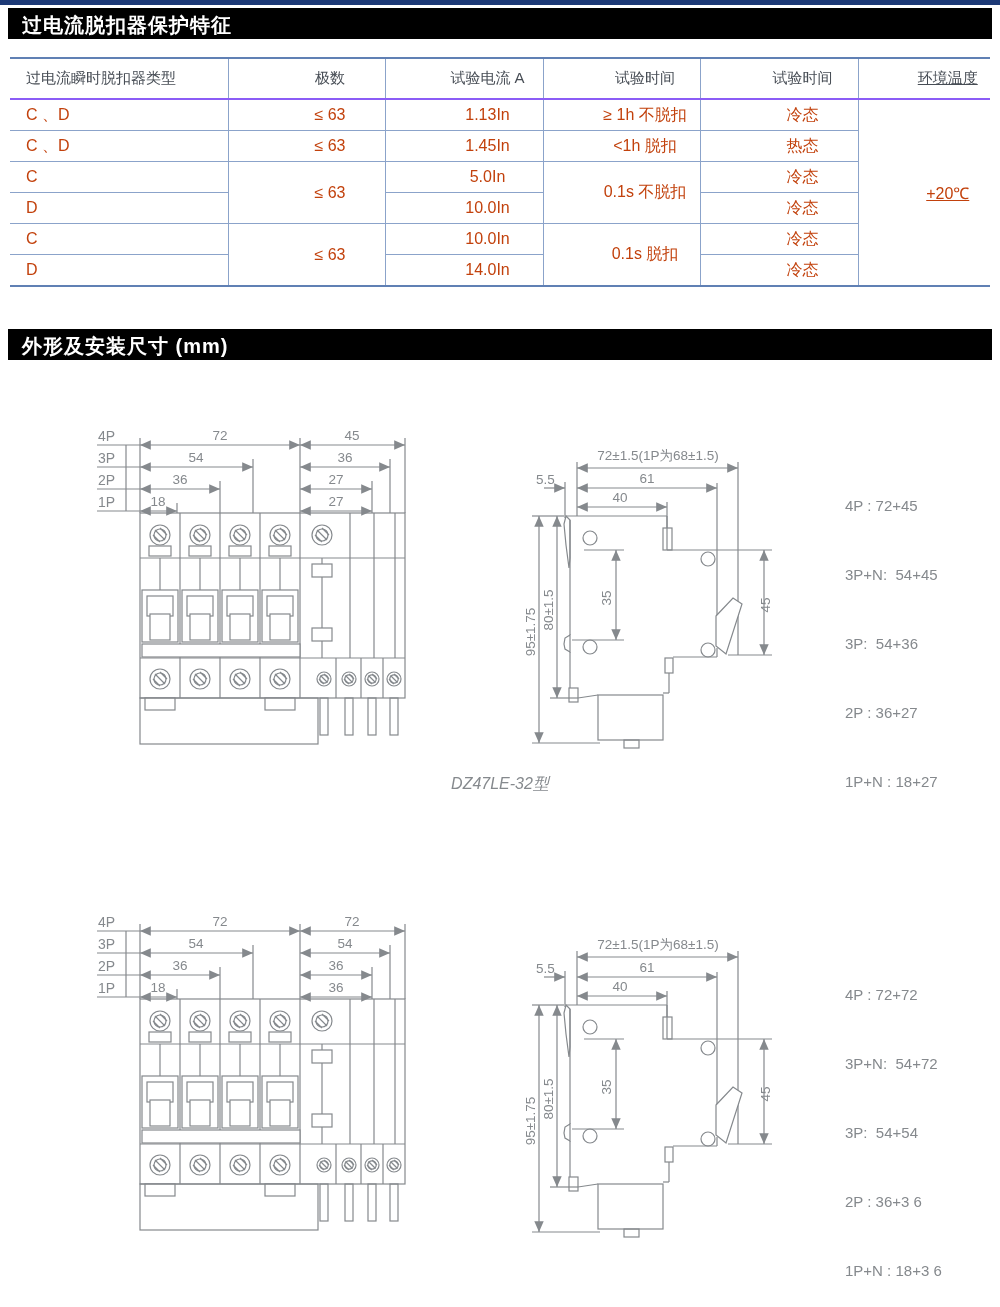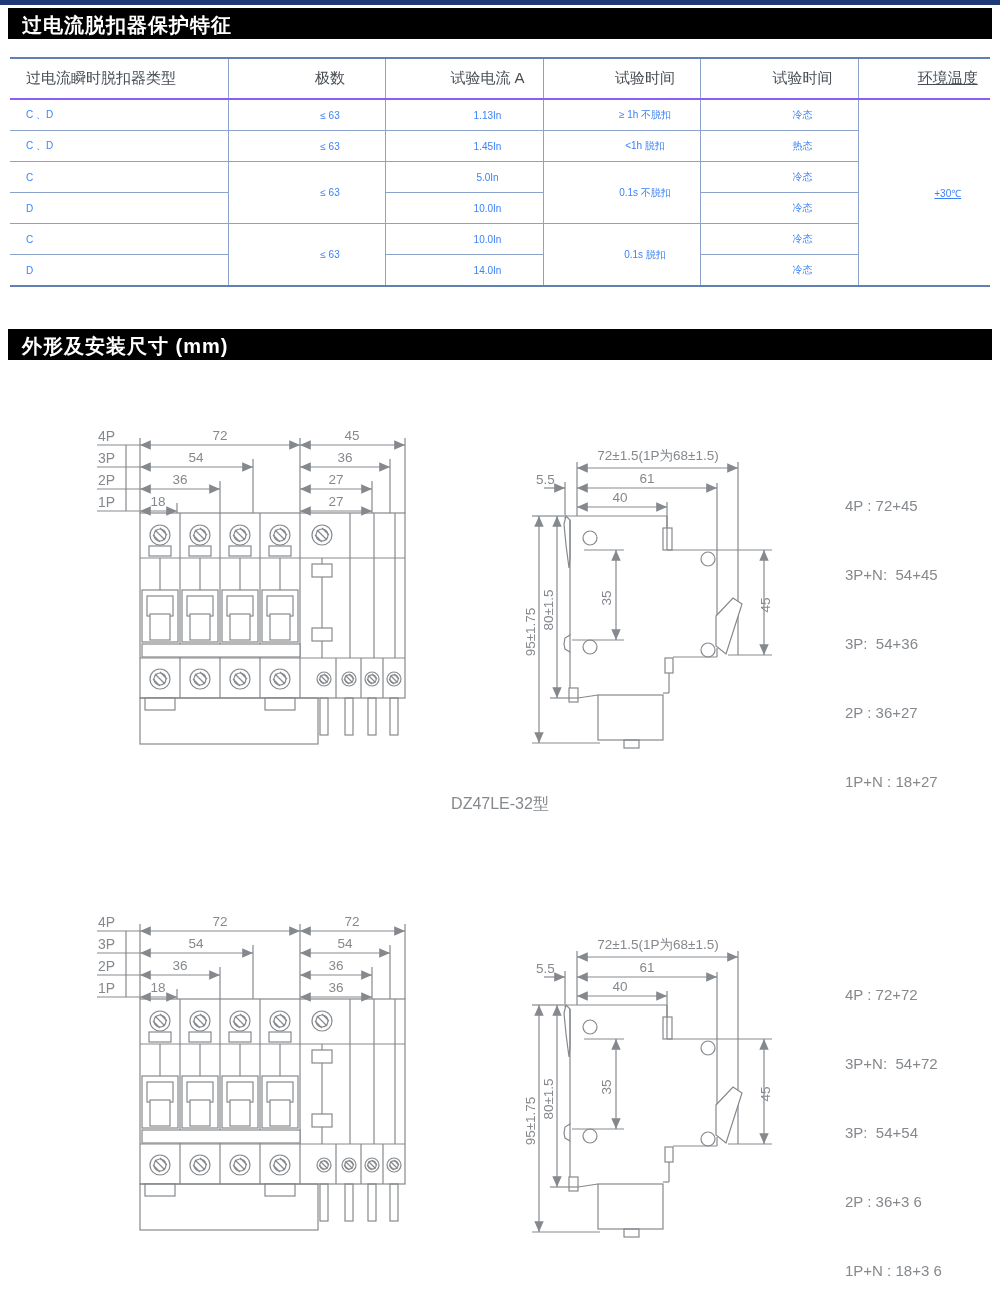--- a/index.html
+++ b/index.html
@@ -10,21 +10,21 @@
           color:#ffffff;font-size:20px;font-weight:bold;line-height:34px;padding-left:14px;
           box-sizing:border-box;letter-spacing:1px;}
   #bar1{top:8px;} #bar2{top:329px;}
 
   
   #spec{position:absolute;left:10px;top:57px;width:980px;border-collapse:collapse;table-layout:fixed;
         border-top:2px solid #6080b4;border-bottom:2px solid #6080b4;}
   #spec th,#spec td{border:1px solid #8ba3ca;font-weight:normal;text-align:center;
         overflow:hidden;white-space:nowrap;padding-left:48px;}
   #spec th{height:37px;font-size:15px;color:#474d55;border-bottom:2px solid #8b5cf6;}
-  #spec td{height:28px;font-size:10px;color:#3b82f6;}
+  #spec td{height:28px;font-size:16px;color:#c2410c;}
   #spec .c1{text-align:left;padding-left:16px;}
   #spec th:first-child,#spec td:first-child{border-left:none;}
   #spec .no-r{border-right:none;text-decoration:underline;}
 
   .drawing{position:absolute;left:0;width:924px;}
   #d1{top:400px;height:420px;} #d2{top:885px;height:422px;}
   .frontsvg{position:absolute;}
   .sidesvg{position:absolute;}
   svg text{font-family:"Liberation Sans",sans-serif;fill:#85898d;font-size:13.5px;}
   svg .plbl{font-size:14px;}
@@ -62,21 +62,21 @@
         <th class="no-r">环境温度</th>
       </tr>
     </thead>
     <tbody>
       <tr>
         <td class="c1">C 、D</td>
         <td>≤ 63</td>
         <td>1.13In</td>
         <td>≥ 1h 不脱扣</td>
         <td>冷态</td>
-        <td rowspan="6" class="no-r">+30℃</td>
+        <td rowspan="6" class="no-r">+20℃</td>
       </tr>
       <tr>
         <td class="c1">C 、D</td>
         <td>≤ 63</td>
         <td>1.45In</td>
         <td>&lt;1h 脱扣</td>
         <td>热态</td>
       </tr>
       <tr>
         <td class="c1">C</td>
@@ -282,21 +282,21 @@
     </svg>
 
     <div class="notes" style="left:845px;top:48px;">
       <div>4P : 72+45</div>
       <div>3P+N:  54+45</div>
       <div>3P:  54+36</div>
       <div>2P : 36+27</div>
       <div>1P+N : 18+27</div>
     </div>
 
-    <div class="caption" style="top:394px;">DZ47LE-32型</div>
+    <div class="caption" style="top:374px;font-style:italic;">DZ47LE-32型</div>
   </div>
 
   <div id="d2" class="drawing">
 
     <svg class="frontsvg" style="left:85px;top:19px;" width="335" height="340" viewBox="0 0 335 340">
       <defs>
         <marker id="fa2" viewBox="0 0 8 8" refX="8" refY="4" markerWidth="9" markerHeight="9" orient="auto-start-reverse">
           <path d="M0,0.5 L8,4 L0,7.5 Z" fill="#85898d"></path>
           </marker>
         <g id="bs2">

